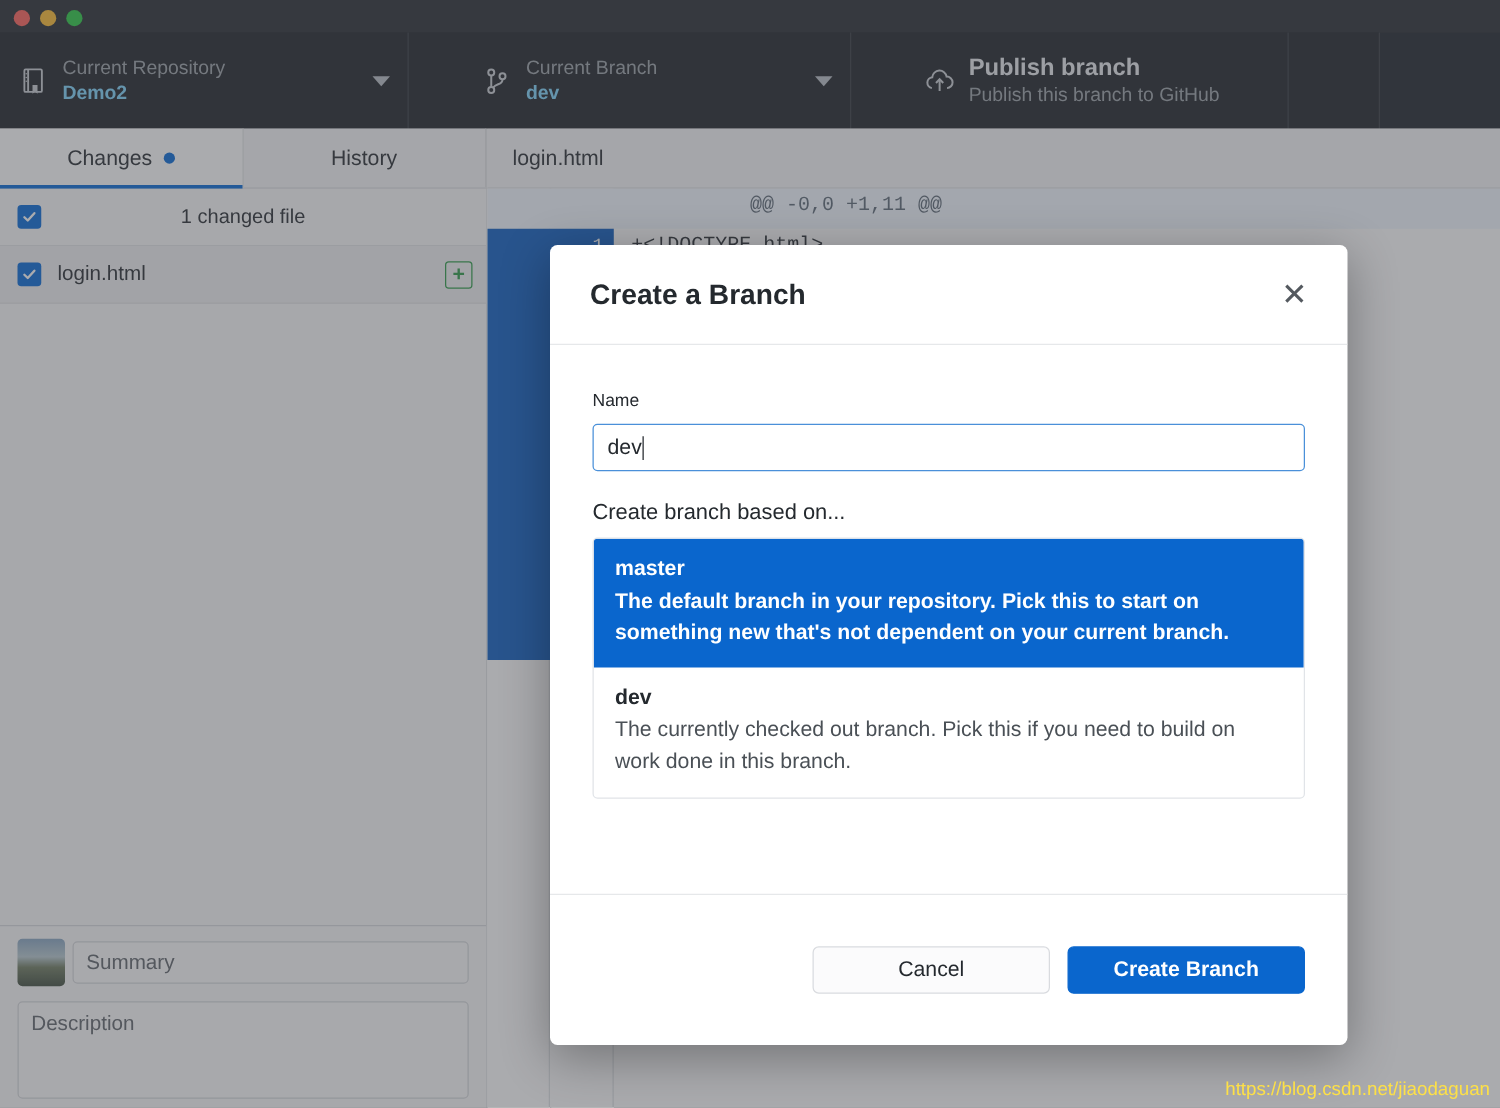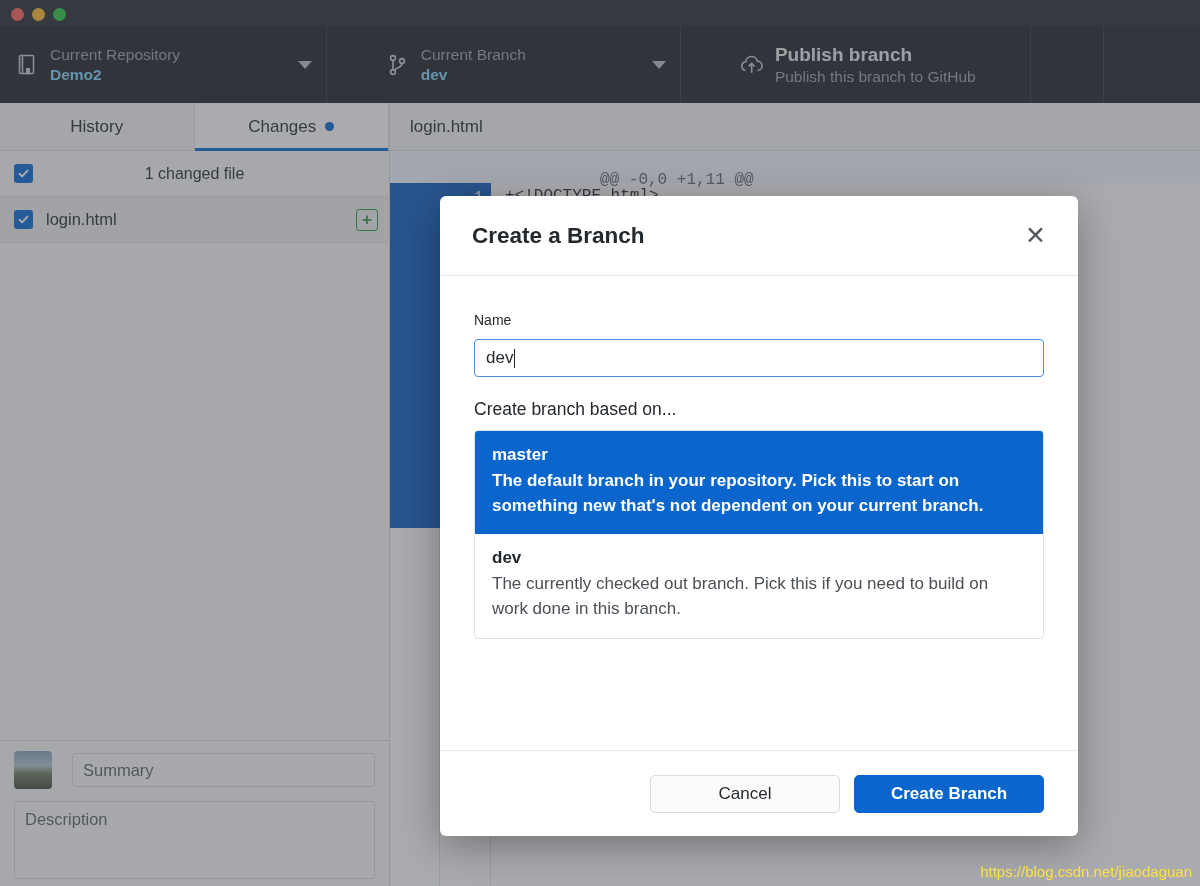--- a/index.html
+++ b/index.html
@@ -87,21 +87,21 @@
   .status-added {
     width: 22px; height: 22px; border: 1.5px solid #2a9a45; border-radius: 3px;
     display: flex; align-items: center; justify-content: center; color: #2a9a45;
     font-size: 17px; font-weight: bold; line-height: 1;
   }
 
   .commit-area {
     position: absolute; left: 0; right: 0; bottom: 0; height: 146px;
     border-top: 1px solid #d8dadd; background: #fafafa; padding: 10px 14px;
   }
-  .summary-row { display: flex; align-items: center; gap: 20px; }
+  .summary-row { display: flex; align-items: center; gap: 6px; }
   .avatar {
     width: 38px; height: 38px; border-radius: 4px; flex: none;
     background: linear-gradient(#86a4c0 0%, #b6c8cf 38%, #6d7a5e 60%, #3d4a3c 100%);
   }
   .summary-input {
     flex: 1; height: 34px; border: 1px solid #d5d7da; border-radius: 4px;
     background: #fcfcfc; padding: 0 10px; font-size: 16.5px; color: #5d6268;
     display: flex; align-items: center;
   }
   .desc-input {
@@ -116,21 +116,21 @@
   .diff-filename { font-size: 17px; color: #24292e; }
   .diff-body { position: relative; height: 735px; background: #ffffff;
                font-family: "Liberation Mono", monospace; }
   .gutter-a { position: absolute; left: 0; top: 0; width: 50px; height: 100%;
               border-right: 1px solid #dfe2e5; background: #fff; }
   .gutter-b { position: absolute; left: 51px; top: 0; width: 50px; height: 100%;
               border-right: 1px solid #dfe2e5; background: #fff; }
   .hunk-row { position: absolute; left: 0; top: 0; height: 32px; width: 100%;
               background: #f1f8ff; }
   .hunk-text { position: absolute; left: 210px; top: 4px; font-size: 16px; color: #5a6673;
-               font-family: "Liberation Mono", monospace; margin-top: 16px; }
+               font-family: "Liberation Mono", monospace; }
   .sel-block { position: absolute; left: 0; top: 32px; width: 101px; height: 345px;
                background: #0b5cc0; }
   .code-line { position: absolute; left: 115px; top: 36px; font-size: 16px; color: #24292e;
                font-family: "Liberation Mono", monospace; }
   .line-num { position: absolute; color: #ffffff; font-size: 15px; right: 8px;
               font-family: "Liberation Mono", monospace; }
 
   
   .overlay {
     position: absolute; left: 0; top: 0; width: 1200px; height: 886px;
@@ -160,21 +160,21 @@
                margin-left: 1px; }
   .based-label { font-size: 17.5px; color: #24292e; margin: 22px 0 10px 0; }
   .branch-list { border: 1px solid #e1e4e8; border-radius: 4px; overflow: hidden; }
   .branch-item { padding: 14px 17px 16px 17px; }
   .branch-item.selected { background: #0a66cd; }
   .branch-item.selected .bi-name,
   .branch-item.selected .bi-desc { color: #ffffff; font-weight: bold; }
   .bi-name { font-size: 17px; font-weight: bold; color: #24292e; margin-bottom: 4px; }
   .bi-desc { font-size: 17px; color: #4a5056; line-height: 1.45; }
   .modal-footer {
-    height: 86px; border-top: 1px solid #e6e8ea; display: flex;
+    height: 121px; border-top: 1px solid #e6e8ea; display: flex;
     align-items: center; justify-content: flex-end; gap: 14px;
     padding: 0 34px; flex: none;
   }
   .btn { height: 38px; border-radius: 5px; font-size: 17px; display: flex;
          align-items: center; justify-content: center; cursor: pointer; }
   .btn-cancel { width: 190px; background: #fbfbfc; border: 1px solid #d9dbdf; color: #24292e; }
   .btn-primary { width: 190px; background: #0a66cd; border: 1px solid #0a66cd;
                  color: #ffffff; font-weight: bold; }
 
   .watermark {
@@ -246,26 +246,26 @@
       </div>
     </div>
 
     <div class="tb-item tb-rest"></div>
   </div>
 
   <div class="main">
 
     <div class="sidebar">
       <div class="tabs">
-        <div class="tab">
-          <span>History</span>
-        </div>
         <div class="tab active">
           <span>Changes</span>
           <span class="tab-dot"></span>
+        </div>
+        <div class="tab">
+          <span>History</span>
         </div>
       </div>
 
       <div class="changed-header">
         <div class="cb-wrap">
           <div class="checkbox">
             <svg width="13" height="13" viewBox="0 0 13 13">
                 <path d="M2.5 6.8 L5.2 9.4 L10.5 3.6" stroke="#fff" stroke-width="1.9" fill="none" stroke-linecap="round" stroke-linejoin="round"></path>
               </svg>
           </div>

